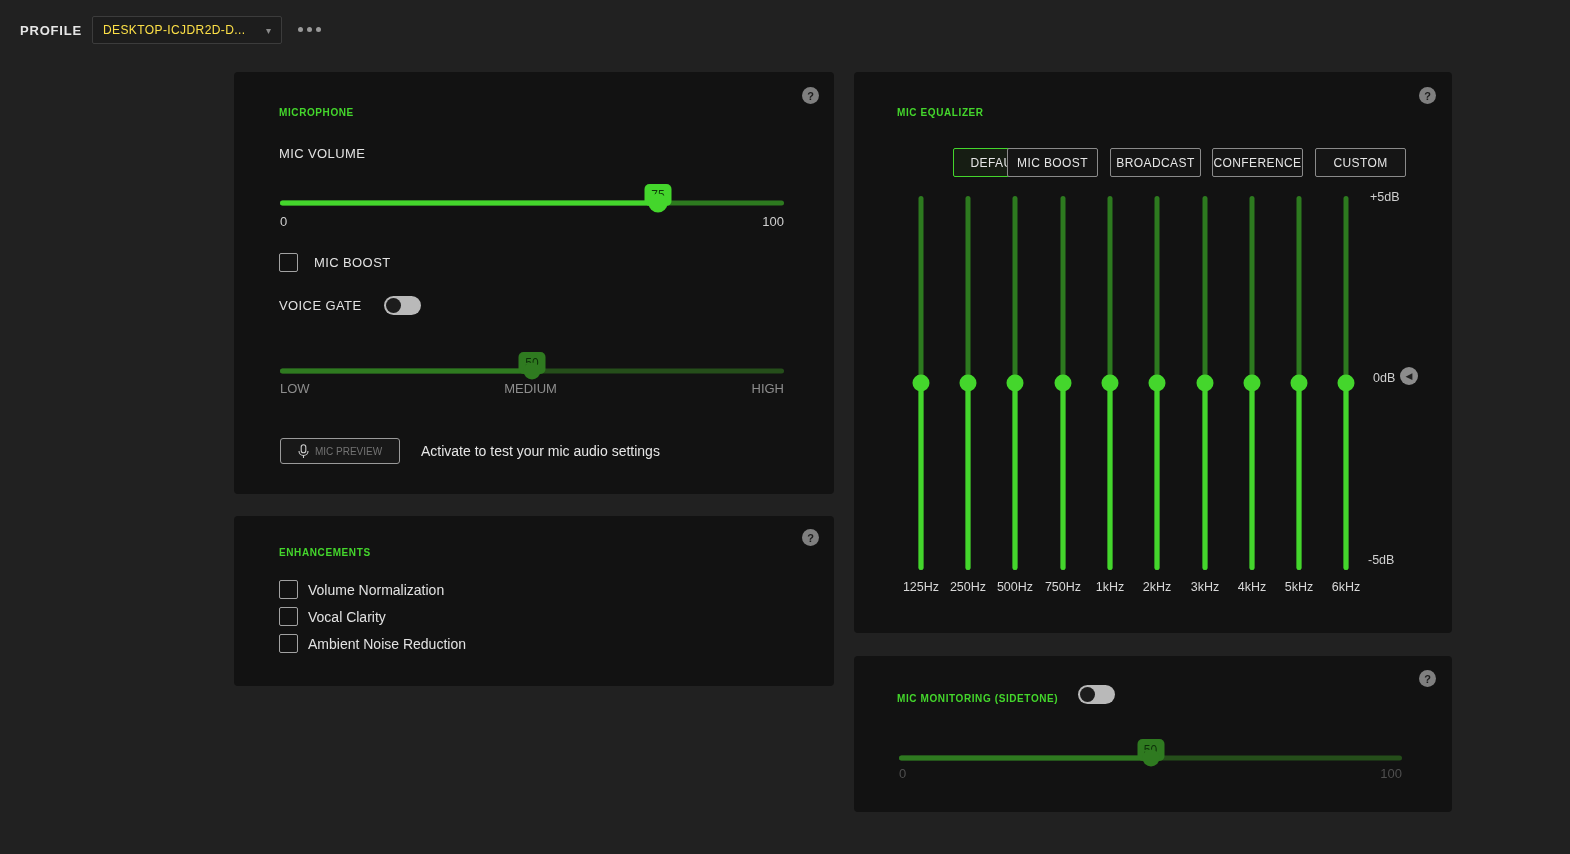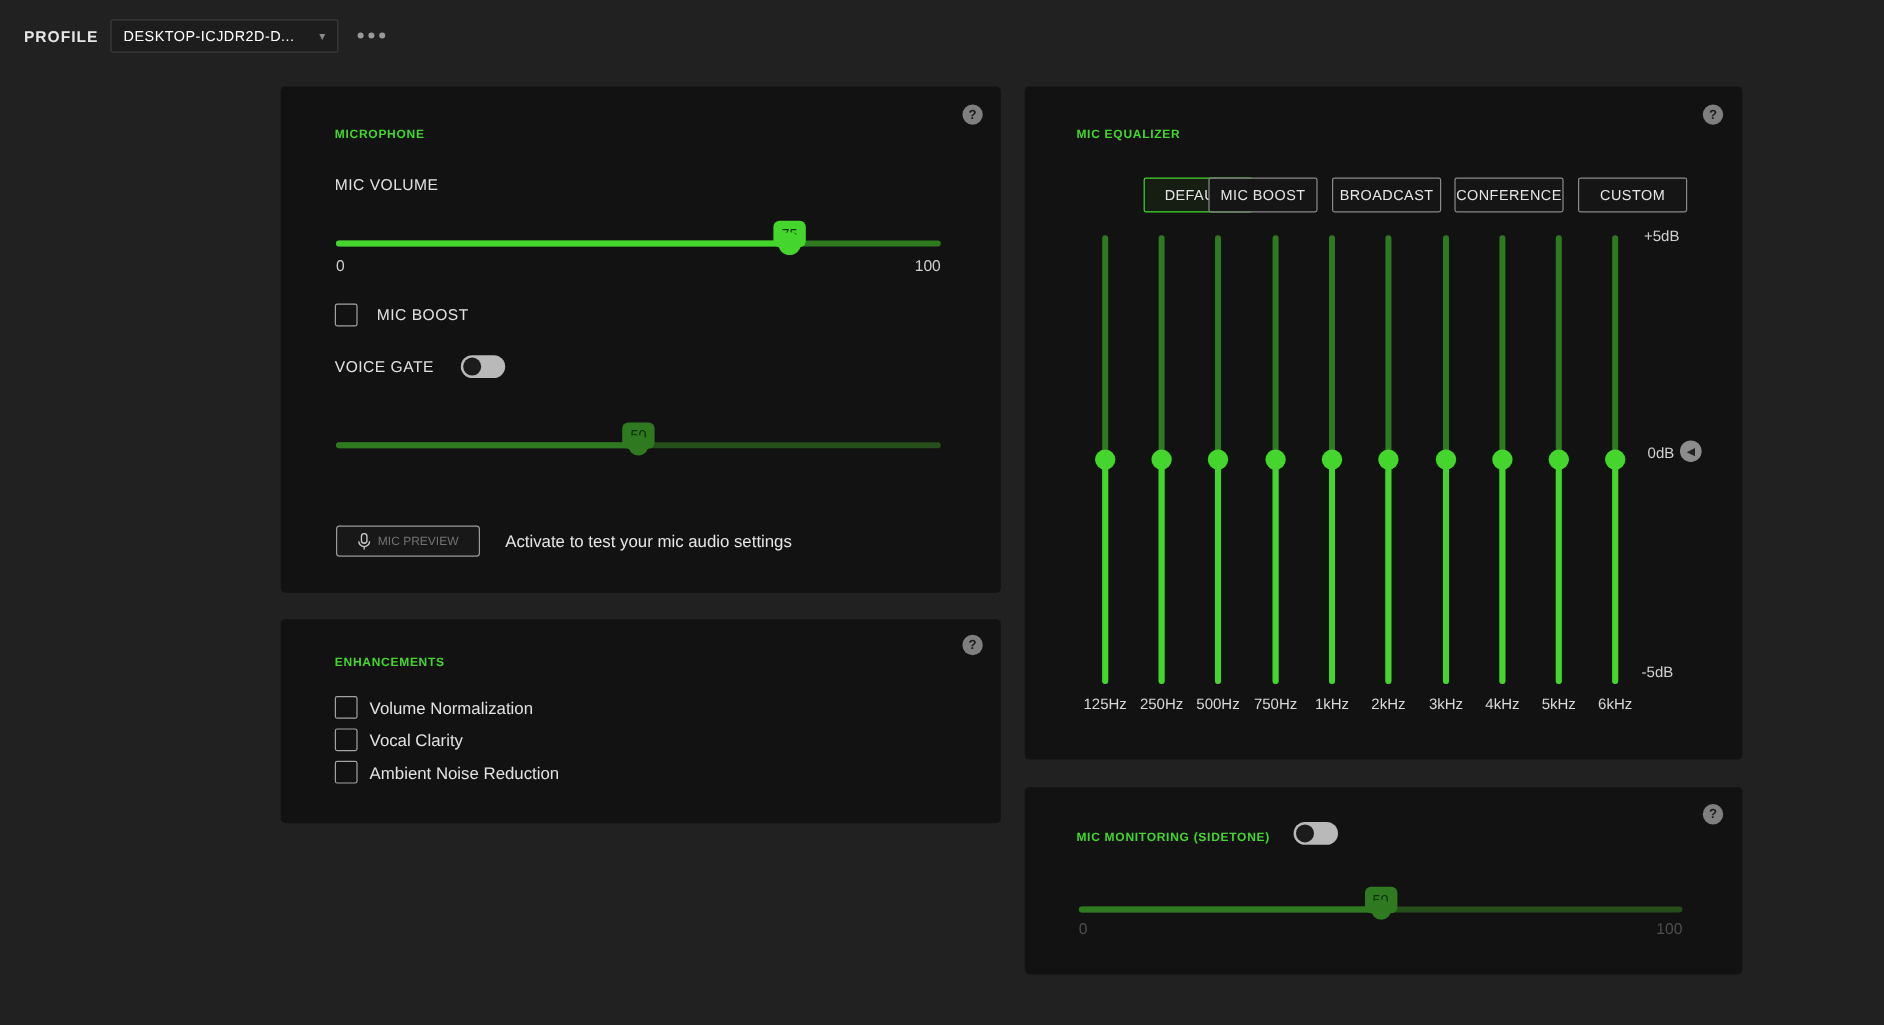--- a/index.html
+++ b/index.html
@@ -21,21 +21,21 @@
   .profile-label {
     position:absolute; left:20px; top:23px;
     font-size:13px; letter-spacing:0.8px; color:#e6e6e6; font-weight:bold;text-align:center;
   }
   .profile-select {
     position:absolute; left:92px; top:16px; width:190px; height:28px;
     border:1px solid #3c3c3c; border-radius:2px; background:#1d1d1d;
     display:flex; align-items:center; justify-content:space-between;
     padding:0 10px; cursor:pointer;
   }
-  .profile-select .val { font-size:12px; color:#ffffff; letter-spacing:0.4px; white-space:nowrap; overflow:hidden; }
+  .profile-select .val { font-size:12px; color:#fde047; letter-spacing:0.4px; white-space:nowrap; overflow:hidden; }
   .profile-select .chev { font-size:10px; color:#8a8a8a; margin-left:6px; }
   .more-dots {
     position:absolute; left:298px; top:27px; display:flex; gap:4px; cursor:pointer;
   }
   .more-dots i { width:5px; height:5px; border-radius:50%; background:#9a9a9a; display:block; }
   
   .panel-title { position:absolute; font-size:10px; color:#44d62c; letter-spacing:0.6px; font-weight:bold; }
   .help-btn {
     position:absolute; width:17px; height:17px; border-radius:50%;
     background:#7f7f7f; color:#1b1b1b; font-size:11px; font-weight:bold;
@@ -169,20 +169,25 @@
     <span class="toggle">
         <span class="knob"></span>
       </span>
   </div>
 
   <div class="h-slider disabled" style="left: 46px; top: 280px; width: 504px; height: 38px; --pct: 50%;">
     <div class="track"></div>
     <div class="fill"></div>
     <div class="tip">50</div>
     <div class="handle" style="width:17px;height:17px;"></div>
+  </div>
+  <div class="scale-row" style="left:46px; top:309px; width:504px; color:#8d8d8d;">
+    <span>LOW</span>
+    <span>MEDIUM</span>
+    <span>HIGH</span>
   </div>
 
   <div style="position:absolute; left:46px; top:366px; width:120px; height:26px; border:1px solid #9a9a9a; border-radius:3px; background:#181818; display:flex; align-items:center; justify-content:center; gap:6px; cursor:pointer;">
     <svg width="11" height="15" viewBox="0 0 11 15">
       <rect x="3.2" y="0.7" width="4.6" height="8" rx="2.3" fill="none" stroke="#cccccc" stroke-width="1.1"></rect>
       <path d="M 1 7 a 4.5 4.5 0 0 0 9 0" fill="none" stroke="#cccccc" stroke-width="1.1"></path>
       <line x1="5.5" y1="11.5" x2="5.5" y2="14" stroke="#cccccc" stroke-width="1.1"></line>
     </svg>
     <span style="font-size:10px; color:#737373;">MIC PREVIEW</span>
   </div>

